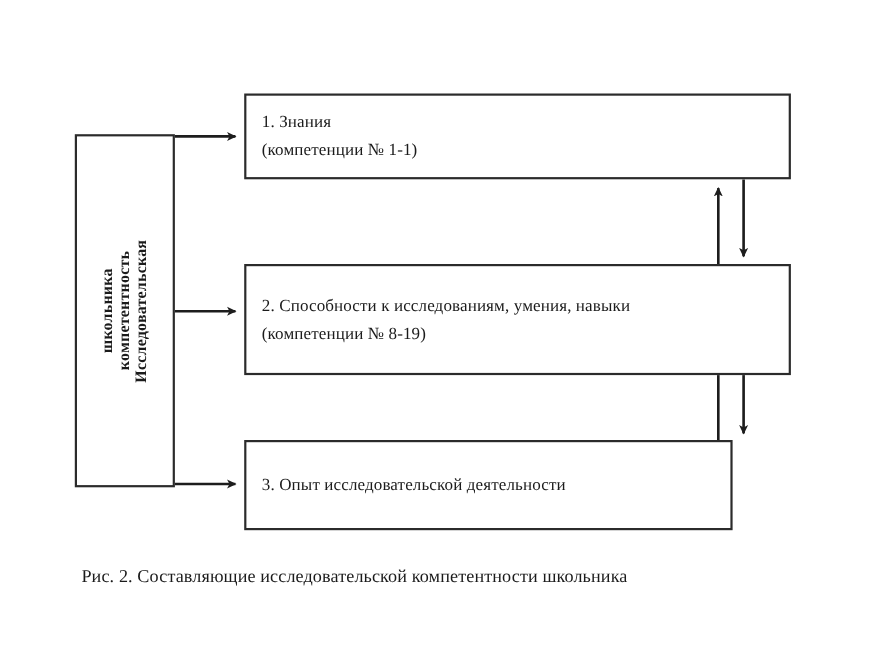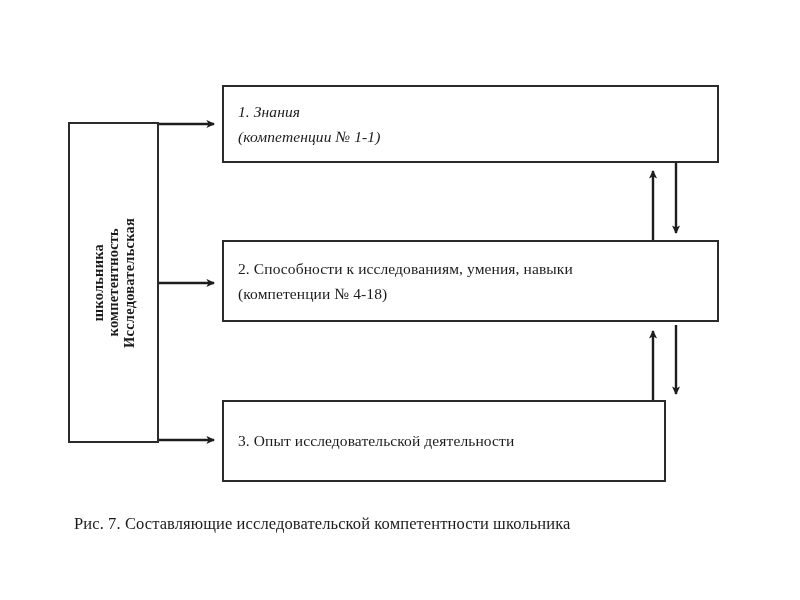--- a/index.html
+++ b/index.html
@@ -64,22 +64,22 @@
     writing-mode: vertical-rl;
     transform: rotate(180deg);
     font-size: 14.5px;
     font-weight: 700;
     letter-spacing: 0.2px;
     color: #1b1b1b;
     white-space: nowrap;
     line-height: 1;
   }
 
-  #box-1 { left: 222px; top: 85px;  width: 497px; height: 78px; font-style: italic; }
-  #box-2 { left: 222px; top: 240px; width: 497px; height: 82px; }
+  #box-1 { left: 222px; top: 85px;  width: 497px; height: 78px; }
+  #box-2 { left: 222px; top: 240px; width: 497px; height: 101px; }
   #box-3 { left: 222px; top: 400px; width: 444px; height: 82px; }
 
   #caption {
     position: absolute;
     left: 74px;
     top: 514px;
     width: 660px;
     font-size: 16.5px;
     color: #1b1b1b;
     white-space: nowrap;
@@ -134,25 +134,25 @@
   <div class="node-box" id="box-1">
     <div class="box-text">
       <span class="line">1. Знания</span>
       <span class="line">(компетенции № 1-1)</span>
     </div>
   </div>
 
   <div class="node-box" id="box-2">
     <div class="box-text">
       <span class="line">2. Способности к исследованиям, умения, навыки</span>
-      <span class="line">(компетенции № 4-18)</span>
+      <span class="line">(компетенции № 8-19)</span>
     </div>
   </div>
 
   <div class="node-box" id="box-3">
     <div class="box-text">
       <span class="line">3. Опыт исследовательской деятельности</span>
     </div>
   </div>
 
-  <div id="caption">Рис. 7. Составляющие исследовательской компетентности школьника</div>
+  <div id="caption">Рис. 2. Составляющие исследовательской компетентности школьника</div>
 
 </div>
 
 </body></html>

